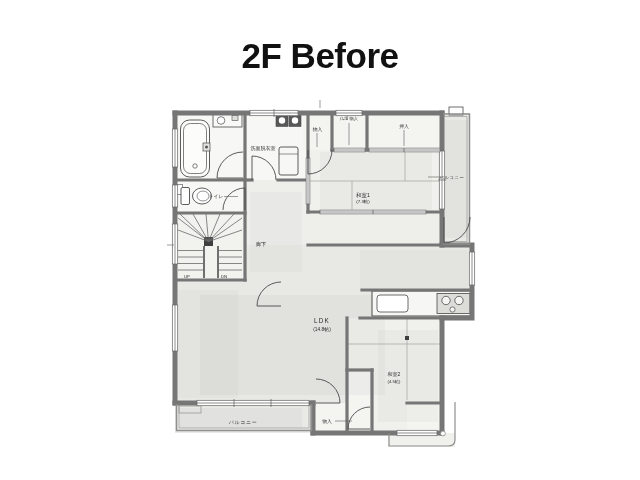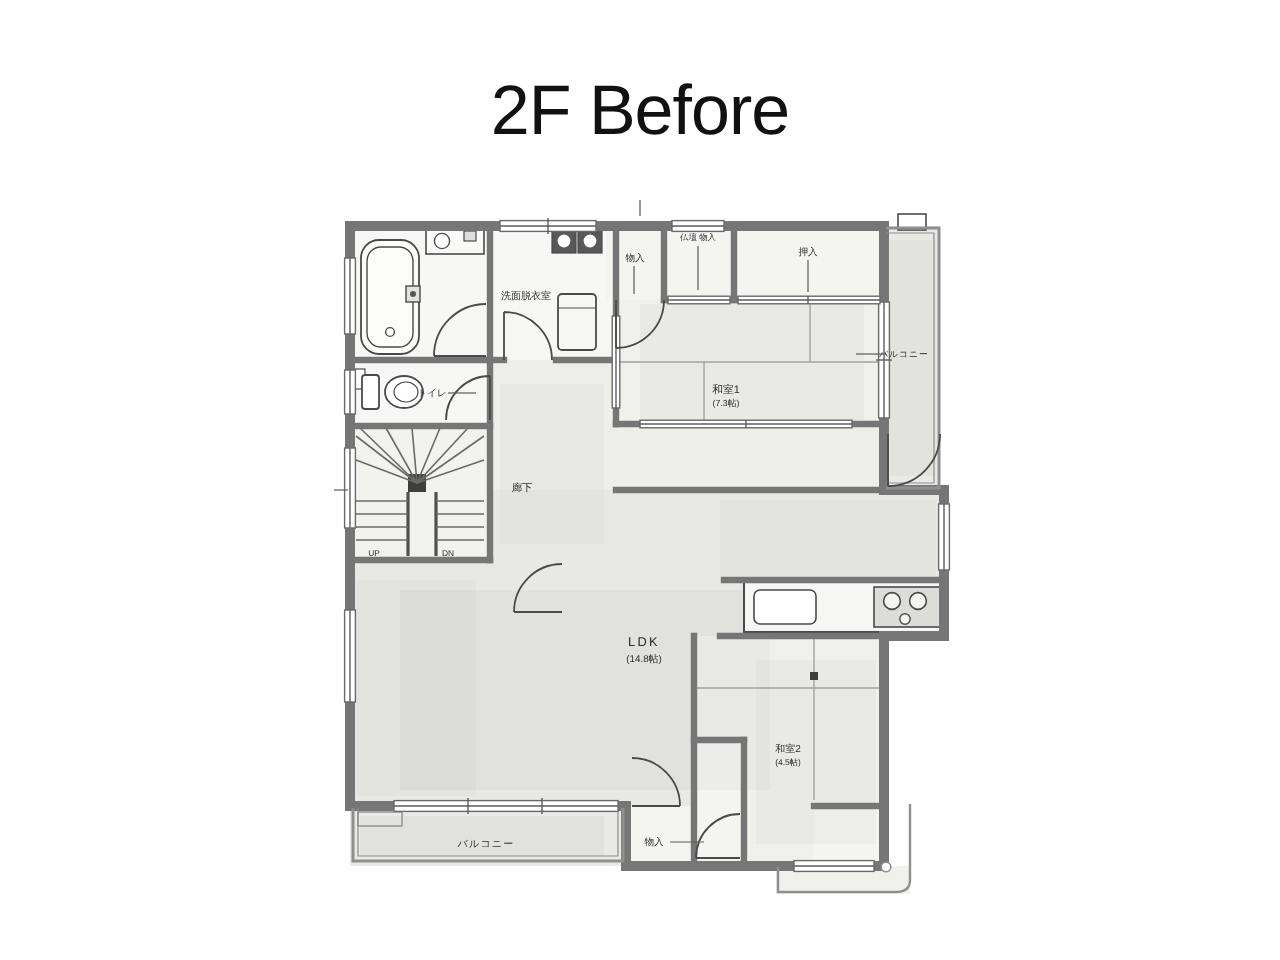--- a/index.html
+++ b/index.html
@@ -1,19 +1,19 @@
 <!DOCTYPE html>
 <html><head>
 <meta charset="utf-8">
 <style>
   html,body{margin:0;padding:0;background:#ffffff;}
   .page{position:relative;width:640px;height:480px;background:#ffffff;overflow:hidden;
         font-family:"Liberation Sans","DejaVu Sans",sans-serif;}
   .title{position:absolute;top:36px;left:0;width:100%;margin:0;text-align:center;
-         font-size:35px;font-weight:normal;letter-spacing:-0.5px;color:#111;}
+         font-size:35px;font-weight:bold;letter-spacing:-0.5px;color:#111;}
   svg{position:absolute;top:0;left:0;}
   svg text{font-family:"Liberation Sans","DejaVu Sans",sans-serif;fill:#2b2b2b;}
   .f-base{fill:#e8e8e5;} .f-white{fill:#f7f7f5;} .f-stair{fill:#f2f2ef;}
   .f-closet{fill:#f4f4f1;} .f-tatami{fill:#f0f0ec;} .f-hall{fill:#eeeeeb;}
   .f-balc{fill:#e9e9e6;} .f-porch{fill:#f0f0ed;}
 </style>
 </head>
 <body>
 
 <div class="page">

